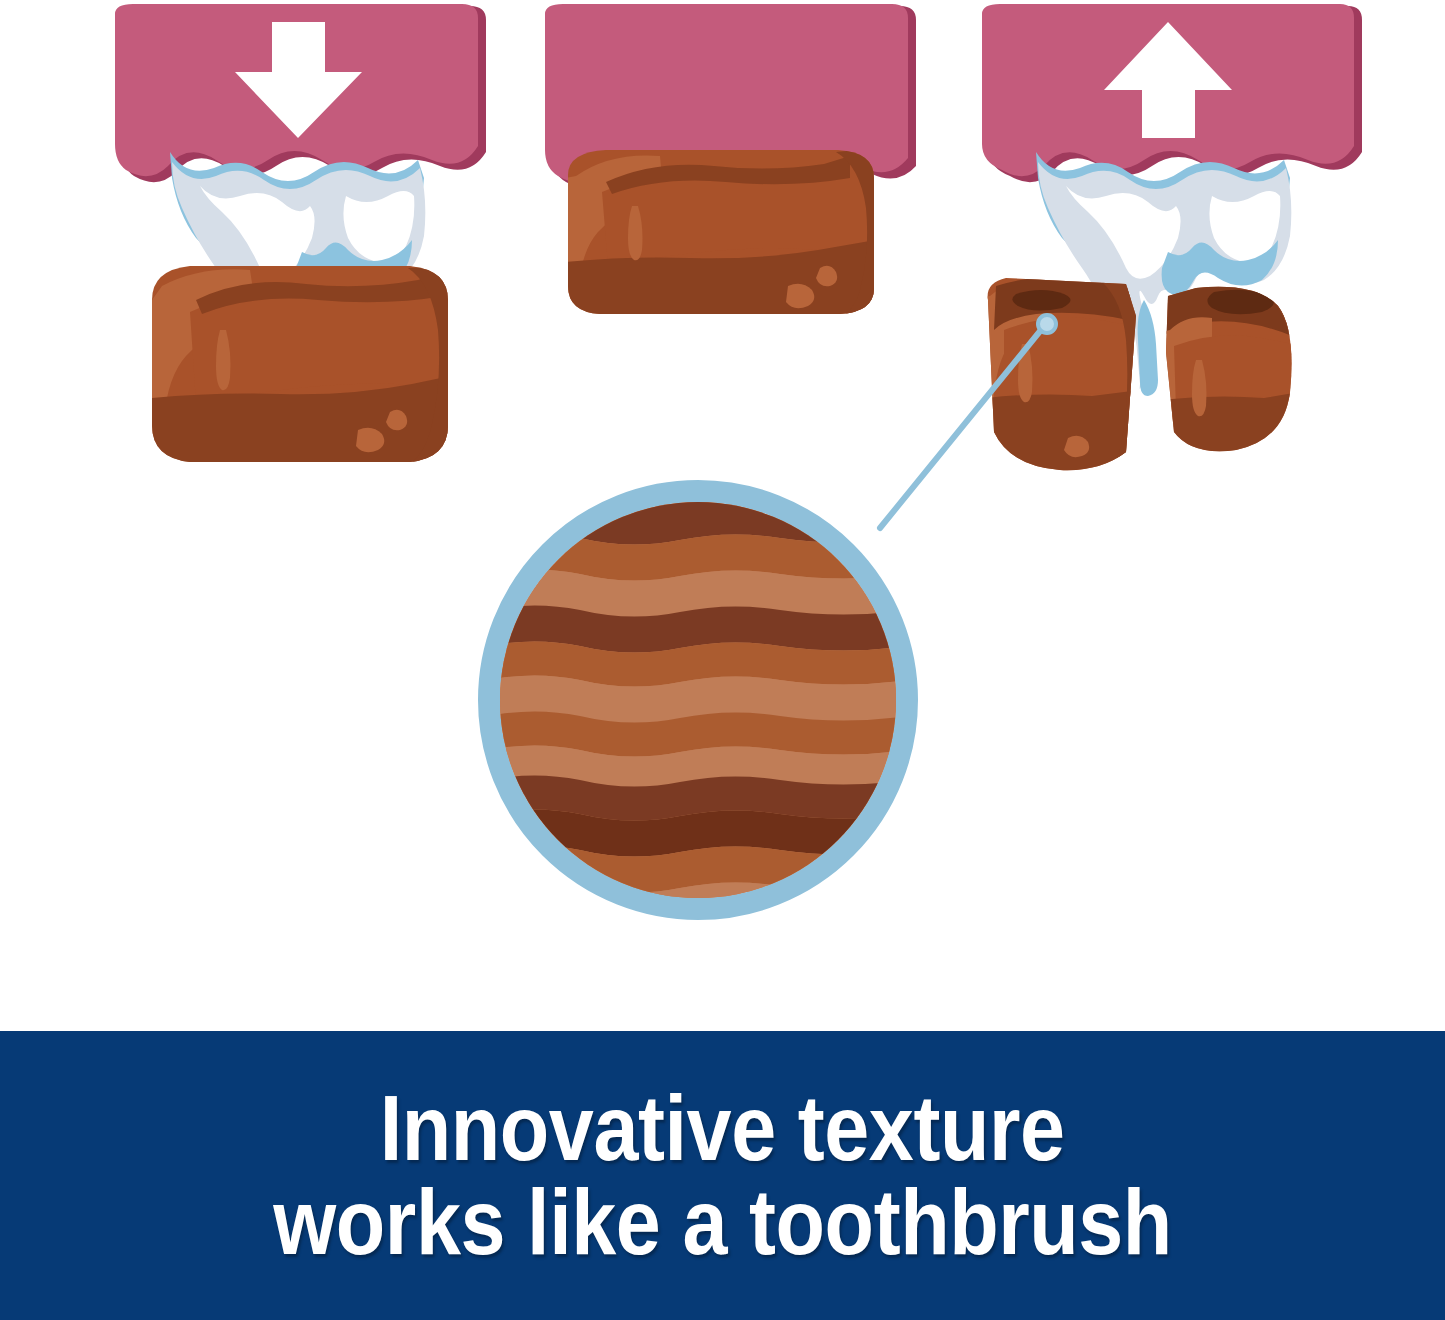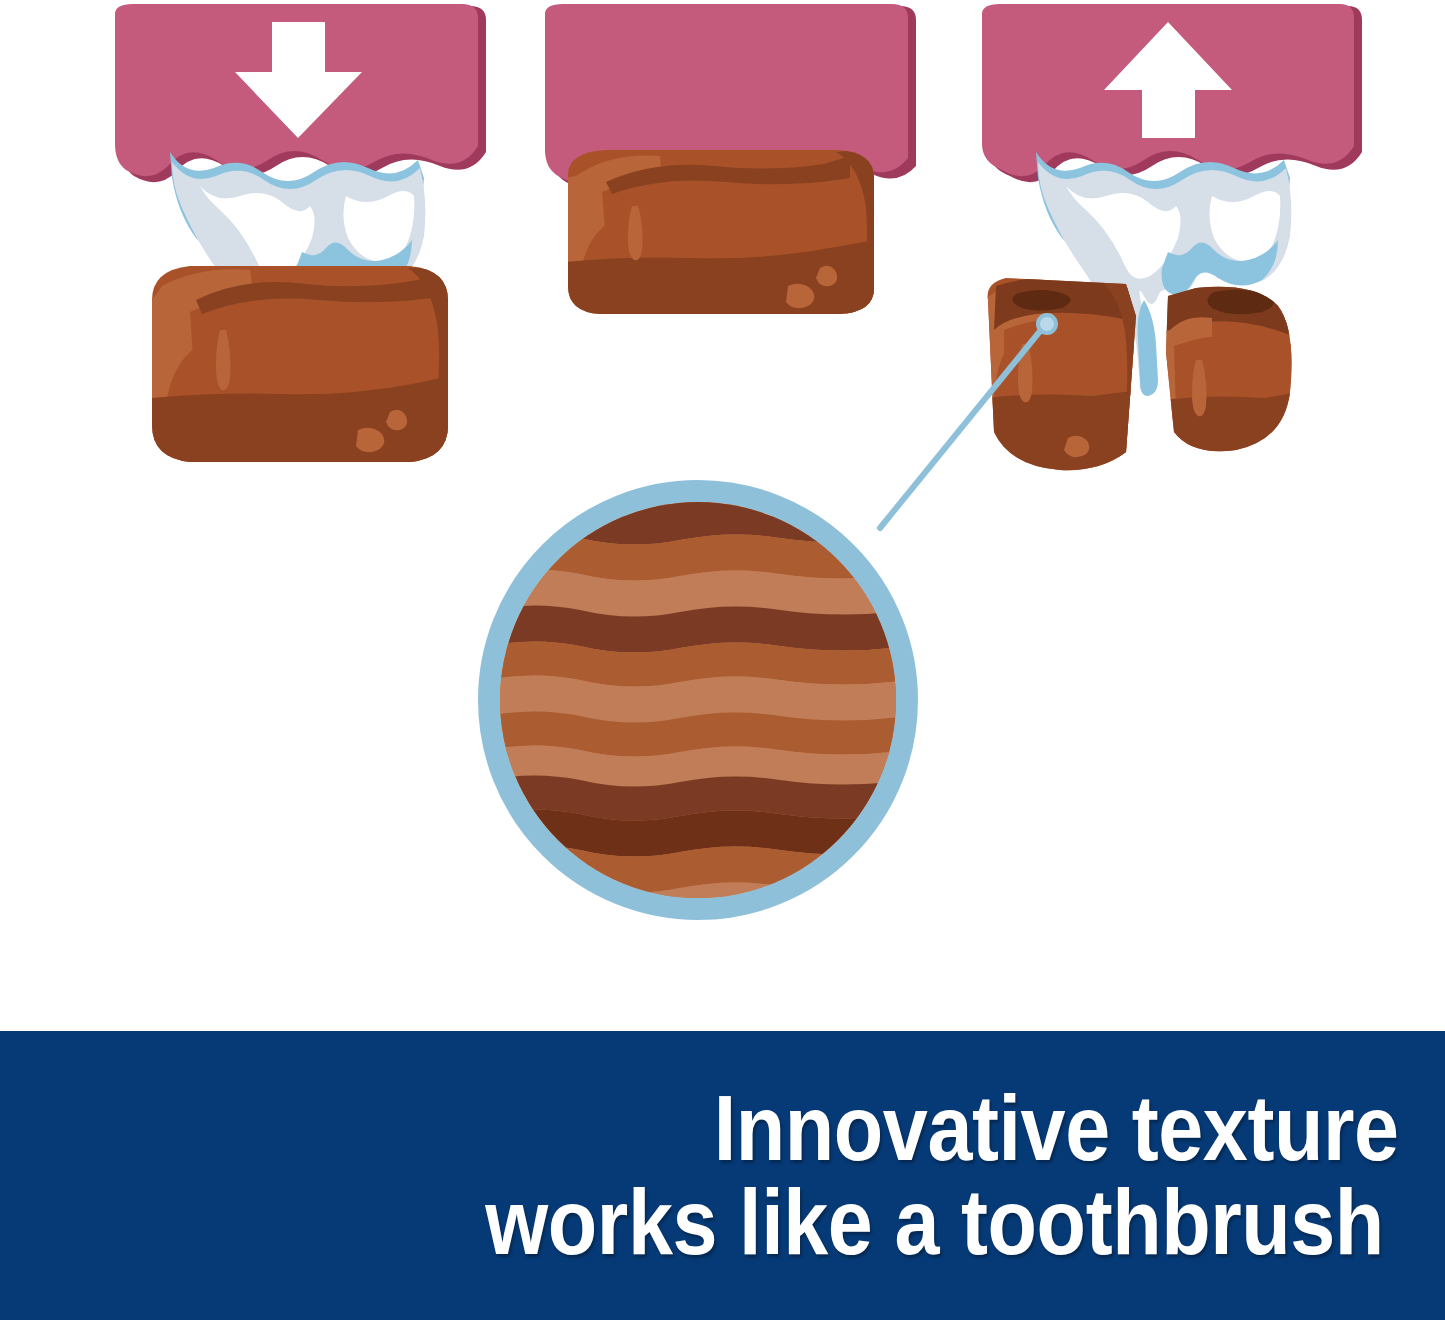--- a/index.html
+++ b/index.html
@@ -26,21 +26,21 @@
   }
   #caption-band {
     position: absolute;
     left: 0;
     top: 1031px;
     width: 1445px;
     height: 289px;
     background: #063a76;
     display: flex;
     flex-direction: column;
-    align-items: flex-end;
+    align-items: center;
     justify-content: center;
   }
   .caption-line {
     color: #ffffff;
     font-family: "Liberation Sans", sans-serif;
     font-weight: 700;
     font-size: 92px;
     line-height: 1.02;
     letter-spacing: -0.5px;
     transform: scaleX(0.88);

